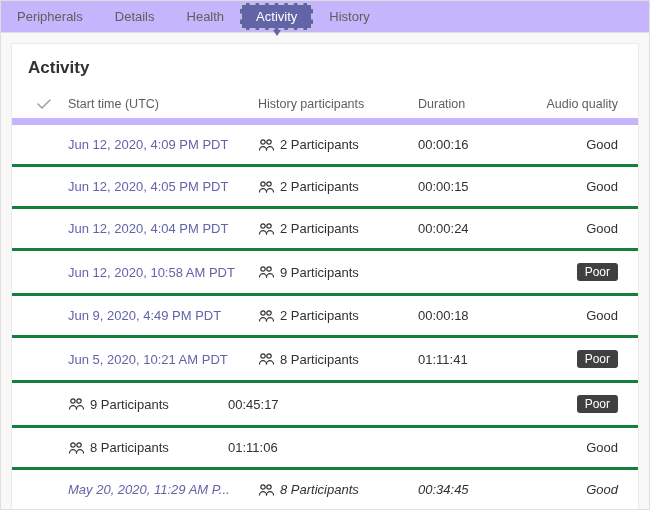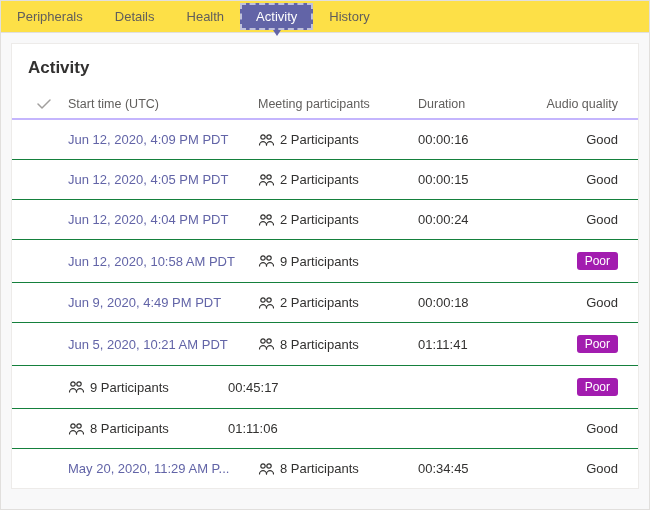--- a/index.html
+++ b/index.html
@@ -7,21 +7,21 @@
   body {
     width:650px; height:510px;
     font-family:"Segoe UI", Arial, sans-serif;
     font-size:13px;
     background:#f8f8f9;
     color:#323130;
     border:1px solid #e1dfdd;
   }
   .tabs {
     display:flex;
-    background:#fde047;
+    background:#c4b5fd;
     border-bottom:1px solid #e1dfdd;
     align-items:stretch;
   }
   .tab {
     padding:8px 16px;
     color:#605e5c;
     cursor:pointer;
     border-right:0;
     font-size:13px;
     display:flex;
@@ -55,41 +55,41 @@
   .panel-title {
     font-weight:700;
     font-size:17px;
     padding:14px 16px 12px 16px;
   }
   .head-row {
     display:flex;
     align-items:center;
     padding:6px 8px;
     color:#605e5c;
-    border-bottom:2px solid #c4b5fd;
+    border-bottom:7px solid #c4b5fd;
     font-size:12.5px;
   }
   .col-check { width:48px; display:flex; justify-content:center; }
   .col-start { width:190px; padding-right:8px; }
   .col-part  { width:160px; display:flex; align-items:center; gap:6px; }
   .col-dur   { width:110px; }
   .col-aud   { flex:1; text-align:right; padding-right:12px; }
   .row {
     display:flex;
     align-items:center;
     padding:12px 8px;
-    border-bottom:1px solid #15803d;
+    border-bottom:3px solid #15803d;
     font-size:13px;
     background:#fff;
   }
-  .row:last-child{border-bottom:none;}
+  .row:last-child{border-bottom:none;font-style:italic;}
   .link { color:#6264a7; cursor:pointer; overflow:hidden; text-overflow:ellipsis; white-space:nowrap; }
   .badge-poor {
     display:inline-block;
-    background:#a21caf;
+    background:#404040;
     color:#fff;
     padding:2px 8px;
     border-radius:3px;
     font-size:12px;
   }
   .good { color:#323130; }
   svg.chk { stroke:#a19f9d; }
   svg.people { stroke:#323130; }
 </style>
 </head>
@@ -106,21 +106,21 @@
 <div class="panel">
   <div class="panel-title">Activity</div>
 
   <div class="head-row">
     <div class="col-check">
       <svg class="chk" width="16" height="16" viewBox="0 0 16 16" fill="none" stroke-width="1.5" stroke-linecap="round" stroke-linejoin="round">
           <polyline points="2,8 6,12 14,4"></polyline>
         </svg>
     </div>
     <div class="col-start">Start time (UTC)</div>
-    <div class="col-part">Meeting participants</div>
+    <div class="col-part">History participants</div>
     <div class="col-dur">Duration</div>
     <div class="col-aud">Audio quality</div>
   </div>
 
   <div id="rows">
       <div class="row">
         <div class="col-check"></div>
         <div class="col-start"><span class="link">Jun 12, 2020, 4:09 PM PDT</span></div>
         <div class="col-part">
           <svg class="people" width="16" height="14" viewBox="0 0 16 14" fill="none" stroke-width="1.2" stroke-linecap="round" stroke-linejoin="round">

